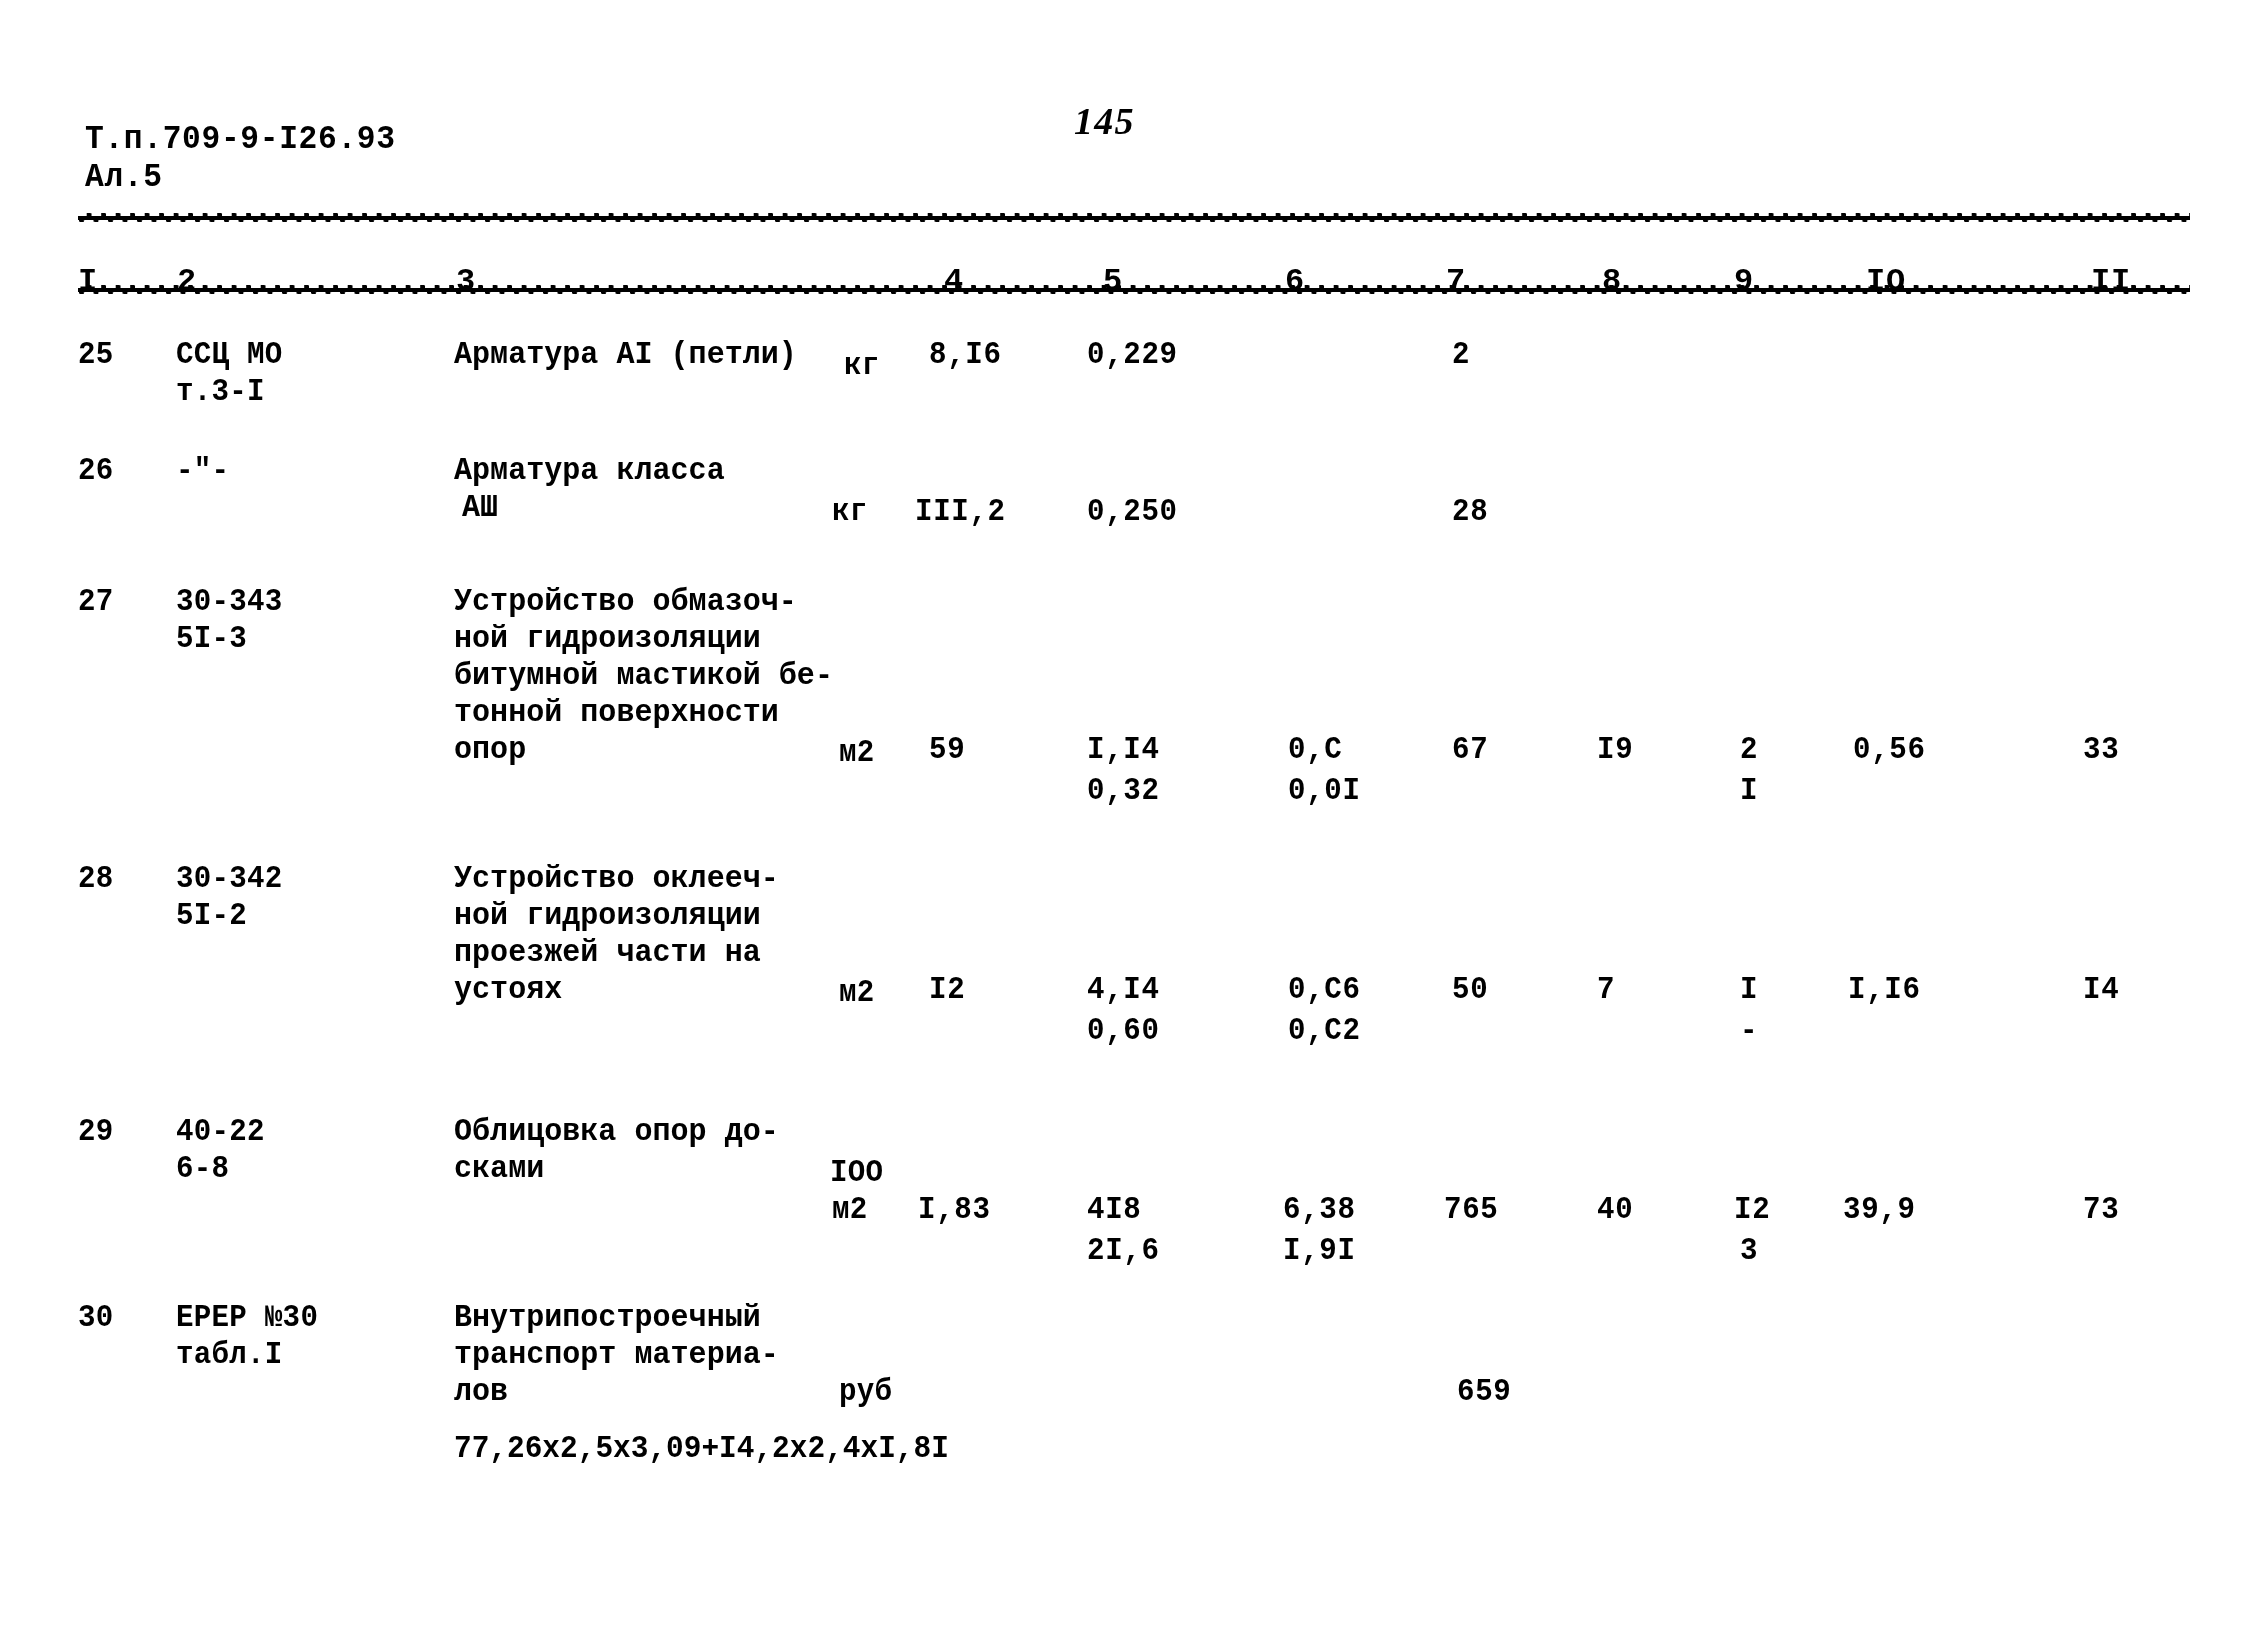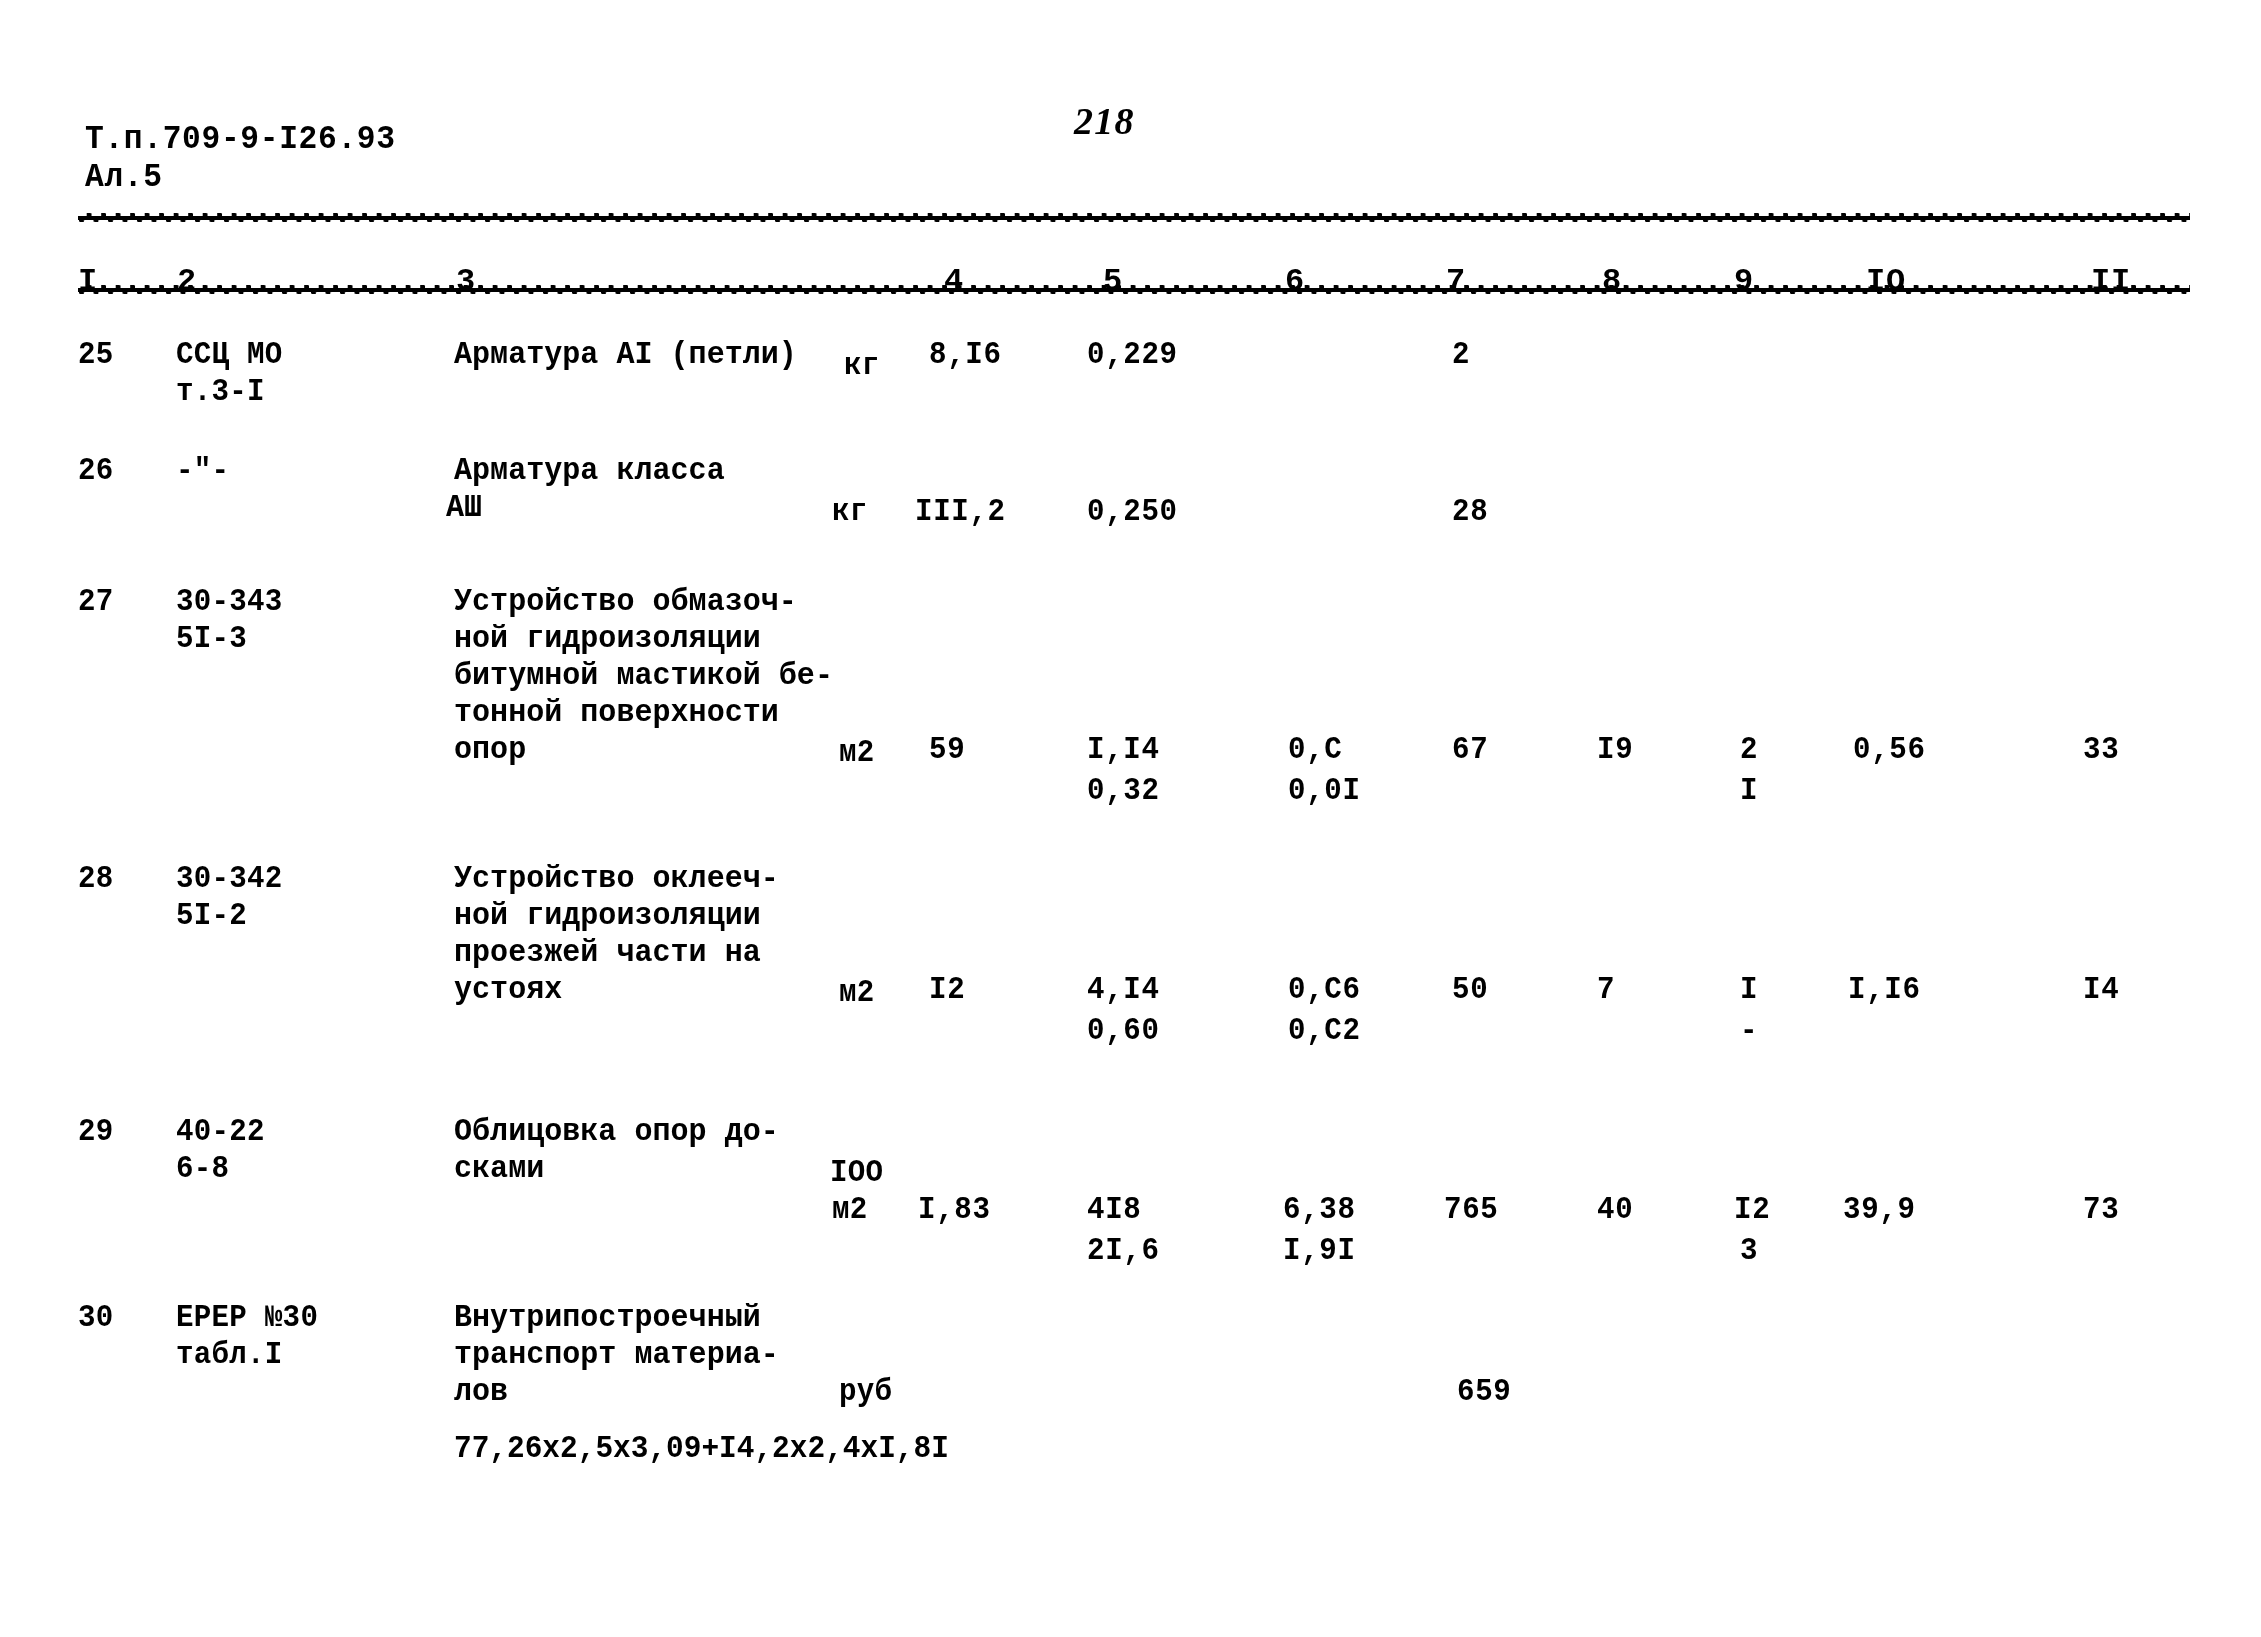--- a/index.html
+++ b/index.html
@@ -105,21 +105,21 @@
   }
   .formula { letter-spacing: 0px; transform: scaleX(0.95); }
 </style>
 </head>
 <body>
 
 <div class="page">
 
   <div class="doc-code"><span>Т.п.709-9-I26.93</span><br><span>Ал.5</span></div>
 
-  <div class="page-number">218</div>
+  <div class="page-number">145</div>
 
   <div class="wave wave-top"></div>
   <div class="wave wave-under"></div>
 
   <div class="tbl">
     <div class="colhdr" style="left:0px">I</div>
     <div class="colhdr" style="left:99px">2</div>
     <div class="colhdr" style="left:378px">3</div>
     <div class="colhdr" style="left:866px">4</div>
     <div class="colhdr" style="left:1025px">5</div>
@@ -148,21 +148,21 @@
         <div class="cell num" style="left:1656px;top:0px"></div>
         <div class="cell num" style="left:1656px;top:40px"></div>
         <div class="cell num" style="left:1778px;top:0px"></div>
         <div class="cell num" style="left:2008px;top:0px"></div>
       </div>
 
       <div class="row" style="top:190px">
         <div class="cell" style="left:0px;top:0px">26</div>
         <div class="cell" style="left:98px;top:0px">-"-</div>
         <div class="cell desc" style="left:376px;top:0px">Арматура класса</div>
-        <div class="cell desc" style="left:368px;top:37px">АШ</div>
+        <div class="cell desc" style="left:384px;top:37px">АШ</div>
         <div class="cell" style="left:754px;top:41px">кг</div>
         <div class="cell num" style="left:837px;top:41px">III,2</div>
         <div class="cell num" style="left:1009px;top:41px">0,250</div>
         <div class="cell num" style="left:1210px;top:41px"></div>
         <div class="cell num" style="left:1374px;top:41px">28</div>
         <div class="cell num" style="left:1519px;top:41px"></div>
         <div class="cell num" style="left:1656px;top:41px"></div>
         <div class="cell num" style="left:1778px;top:41px"></div>
         <div class="cell num" style="left:2008px;top:41px"></div>
       </div>

